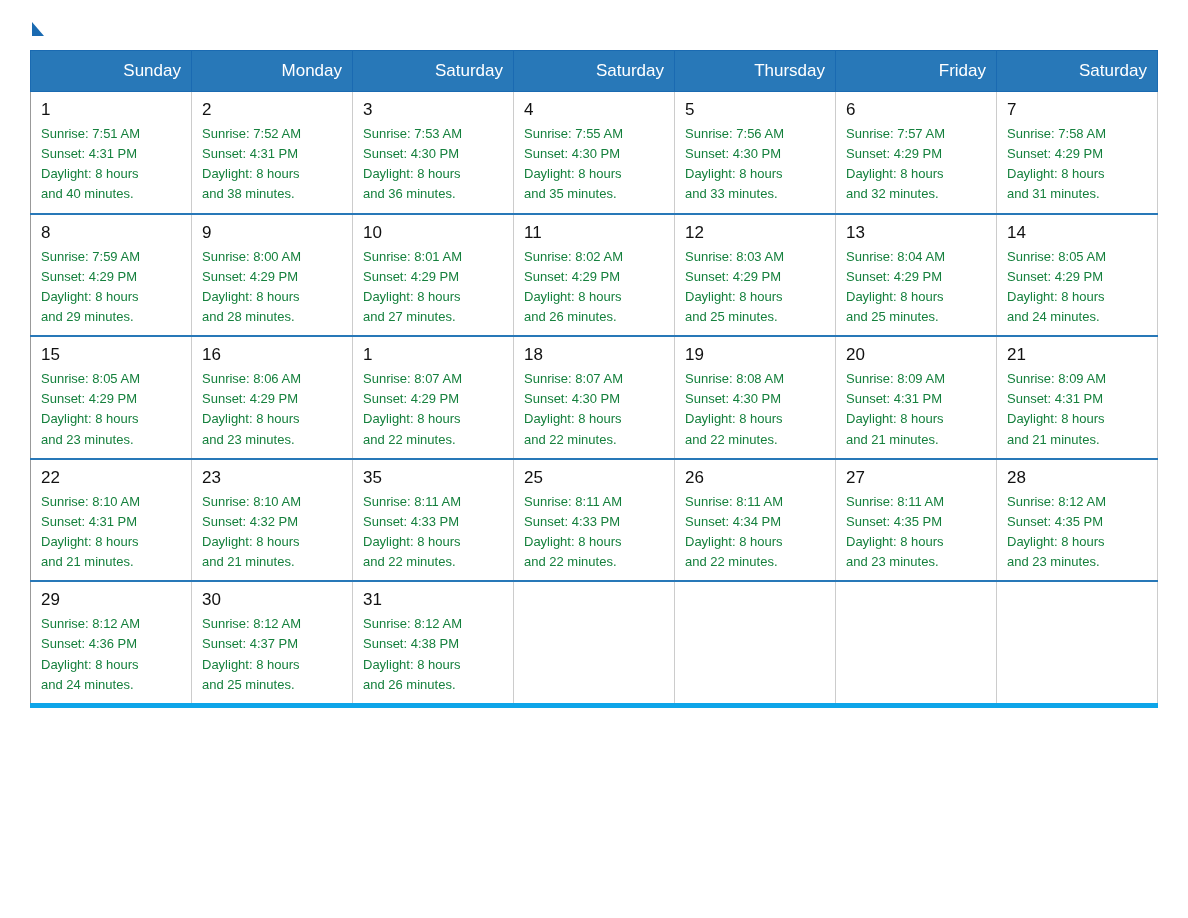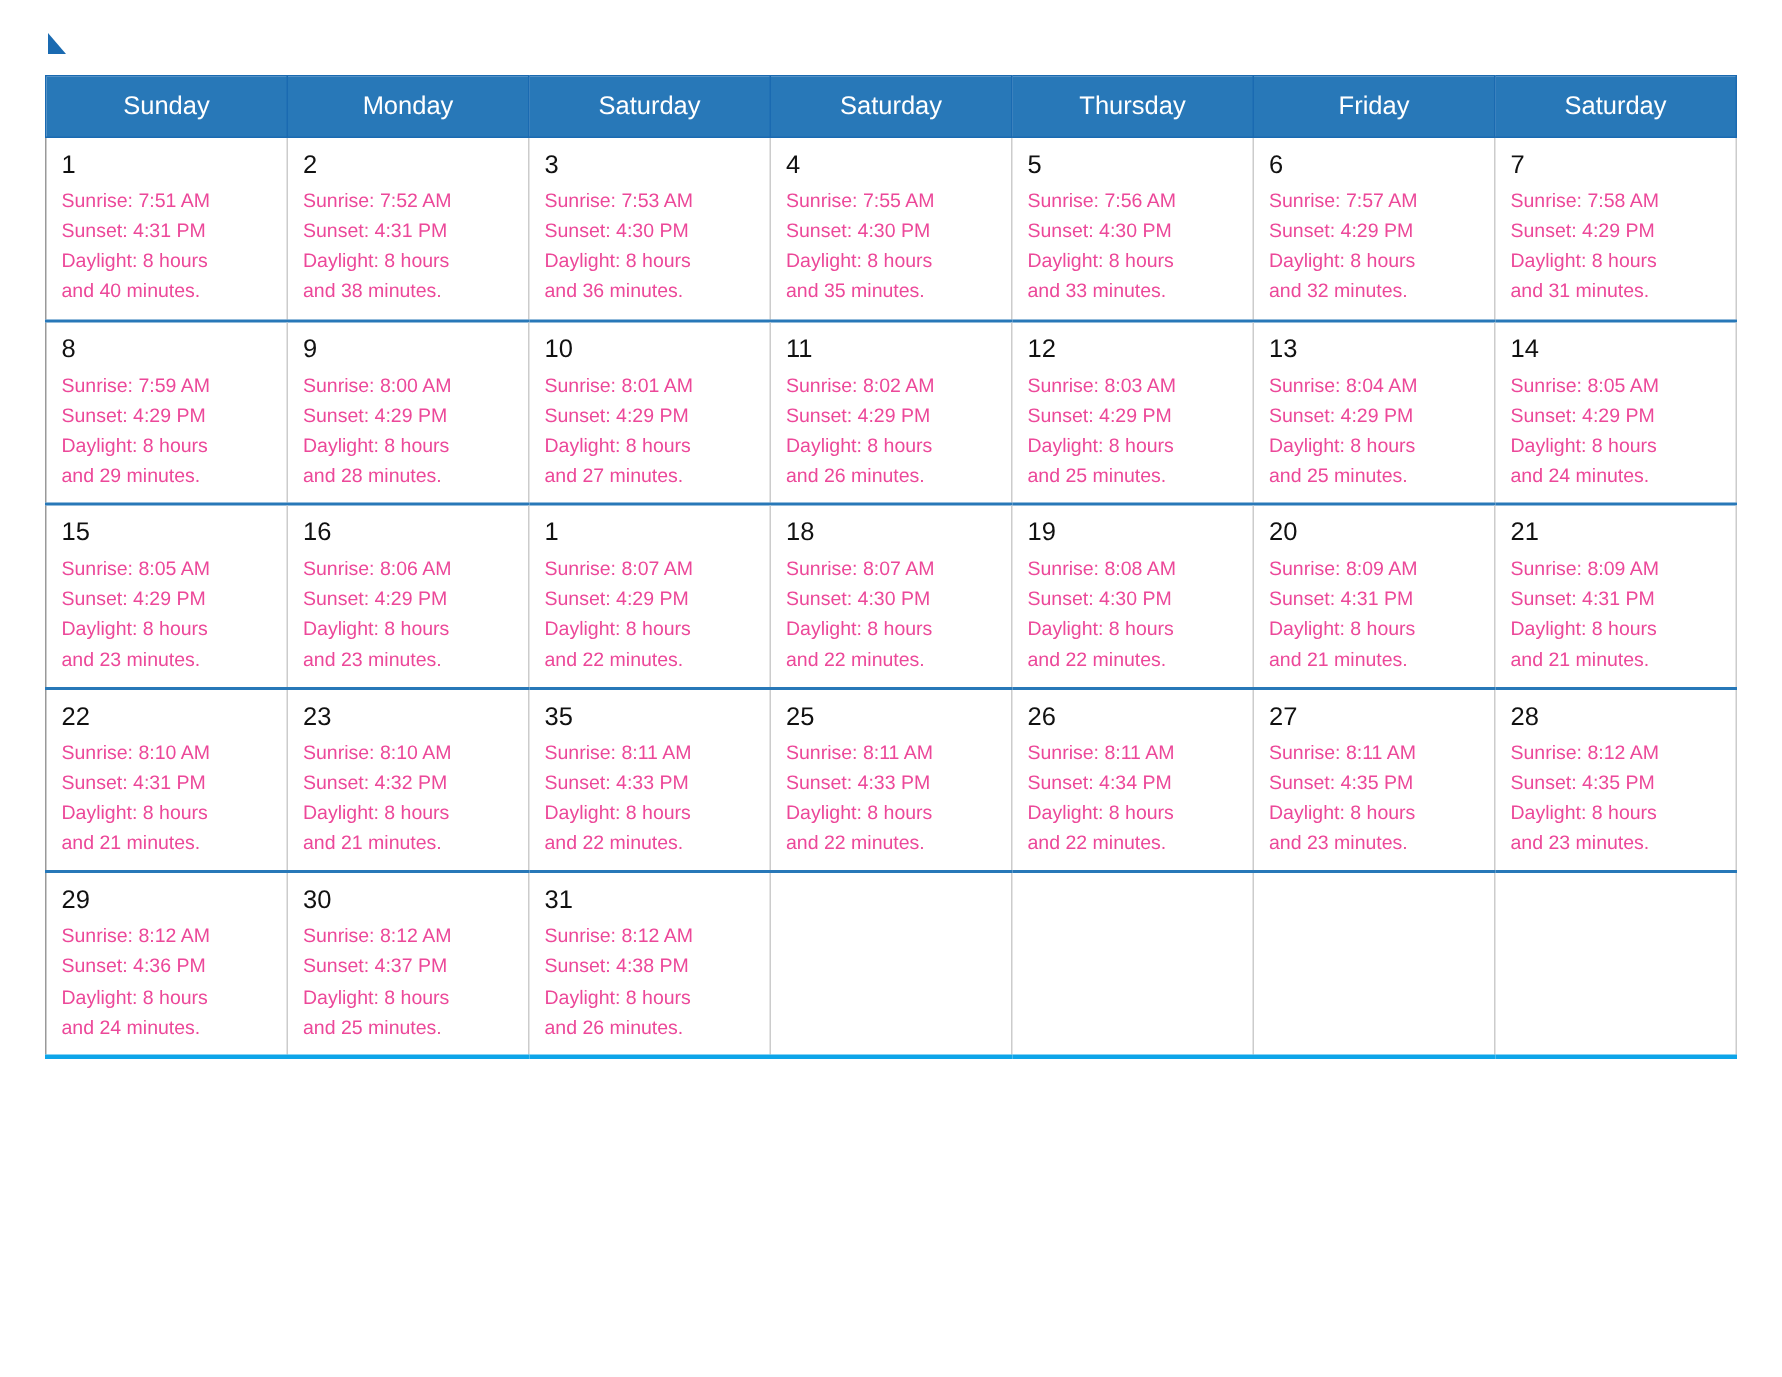--- a/index.html
+++ b/index.html
@@ -34,46 +34,46 @@
       width: 100%;
       border-collapse: collapse;
       border: 1px solid #999;
     }
     .calendar-table th {
       background-color: #2878b8;
       color: #fff;
       font-size: 17px;
       font-weight: normal;
       padding: 10px 10px;
-      text-align: center;
+      text-align: right;
       border: 1px solid #1a6ab1;
     }
     .calendar-table td {
       vertical-align: top;
       padding: 8px 10px;
       border-right: 1px solid #ccc;
       width: 14.28%;
       min-height: 100px;
       font-size: 13.5px;
       color: #333;
       border-bottom: 2px solid #2878b8;
     }
     .calendar-table tr:last-child td {
-      border-bottom: 3px solid #0ea5e9;
+      border-bottom: 5px solid #0ea5e9;
     }
     .day-number {
       font-size: 17px;
       font-weight: normal;
       color: #111;
       display: block;
       margin-bottom: 4px;
     }
     .day-info {
       font-size: 13px;
-      color: #ec4899;
+      color: #15803d;
       line-height: 1.55;
     }
     .empty-cell {
       background: #fff;
     }
     
     .logo-wrapper {
       display: flex;
       flex-direction: column;
     }

